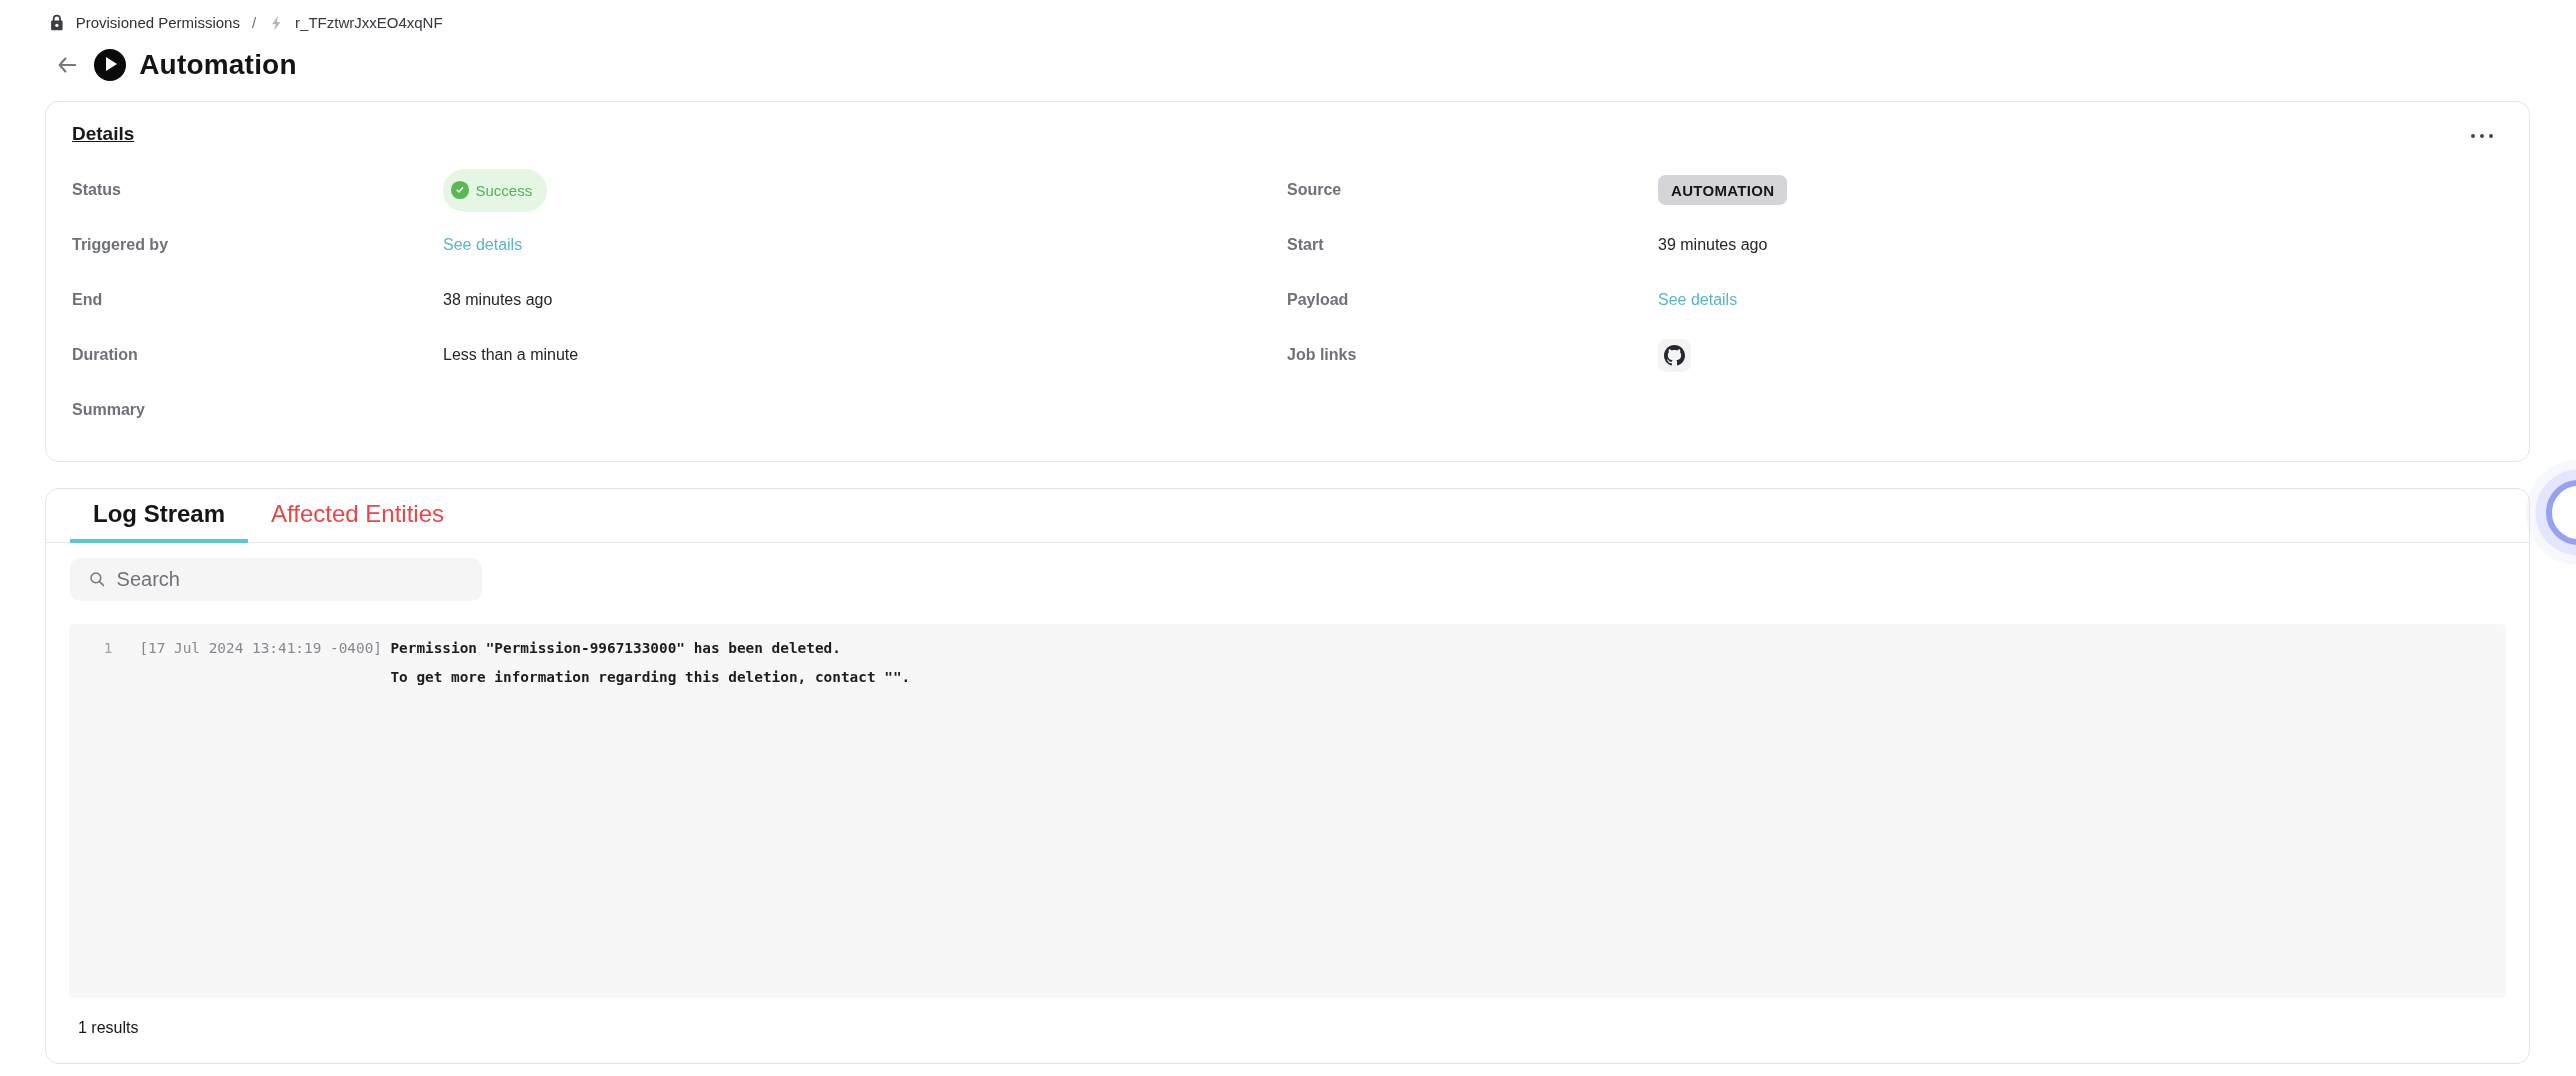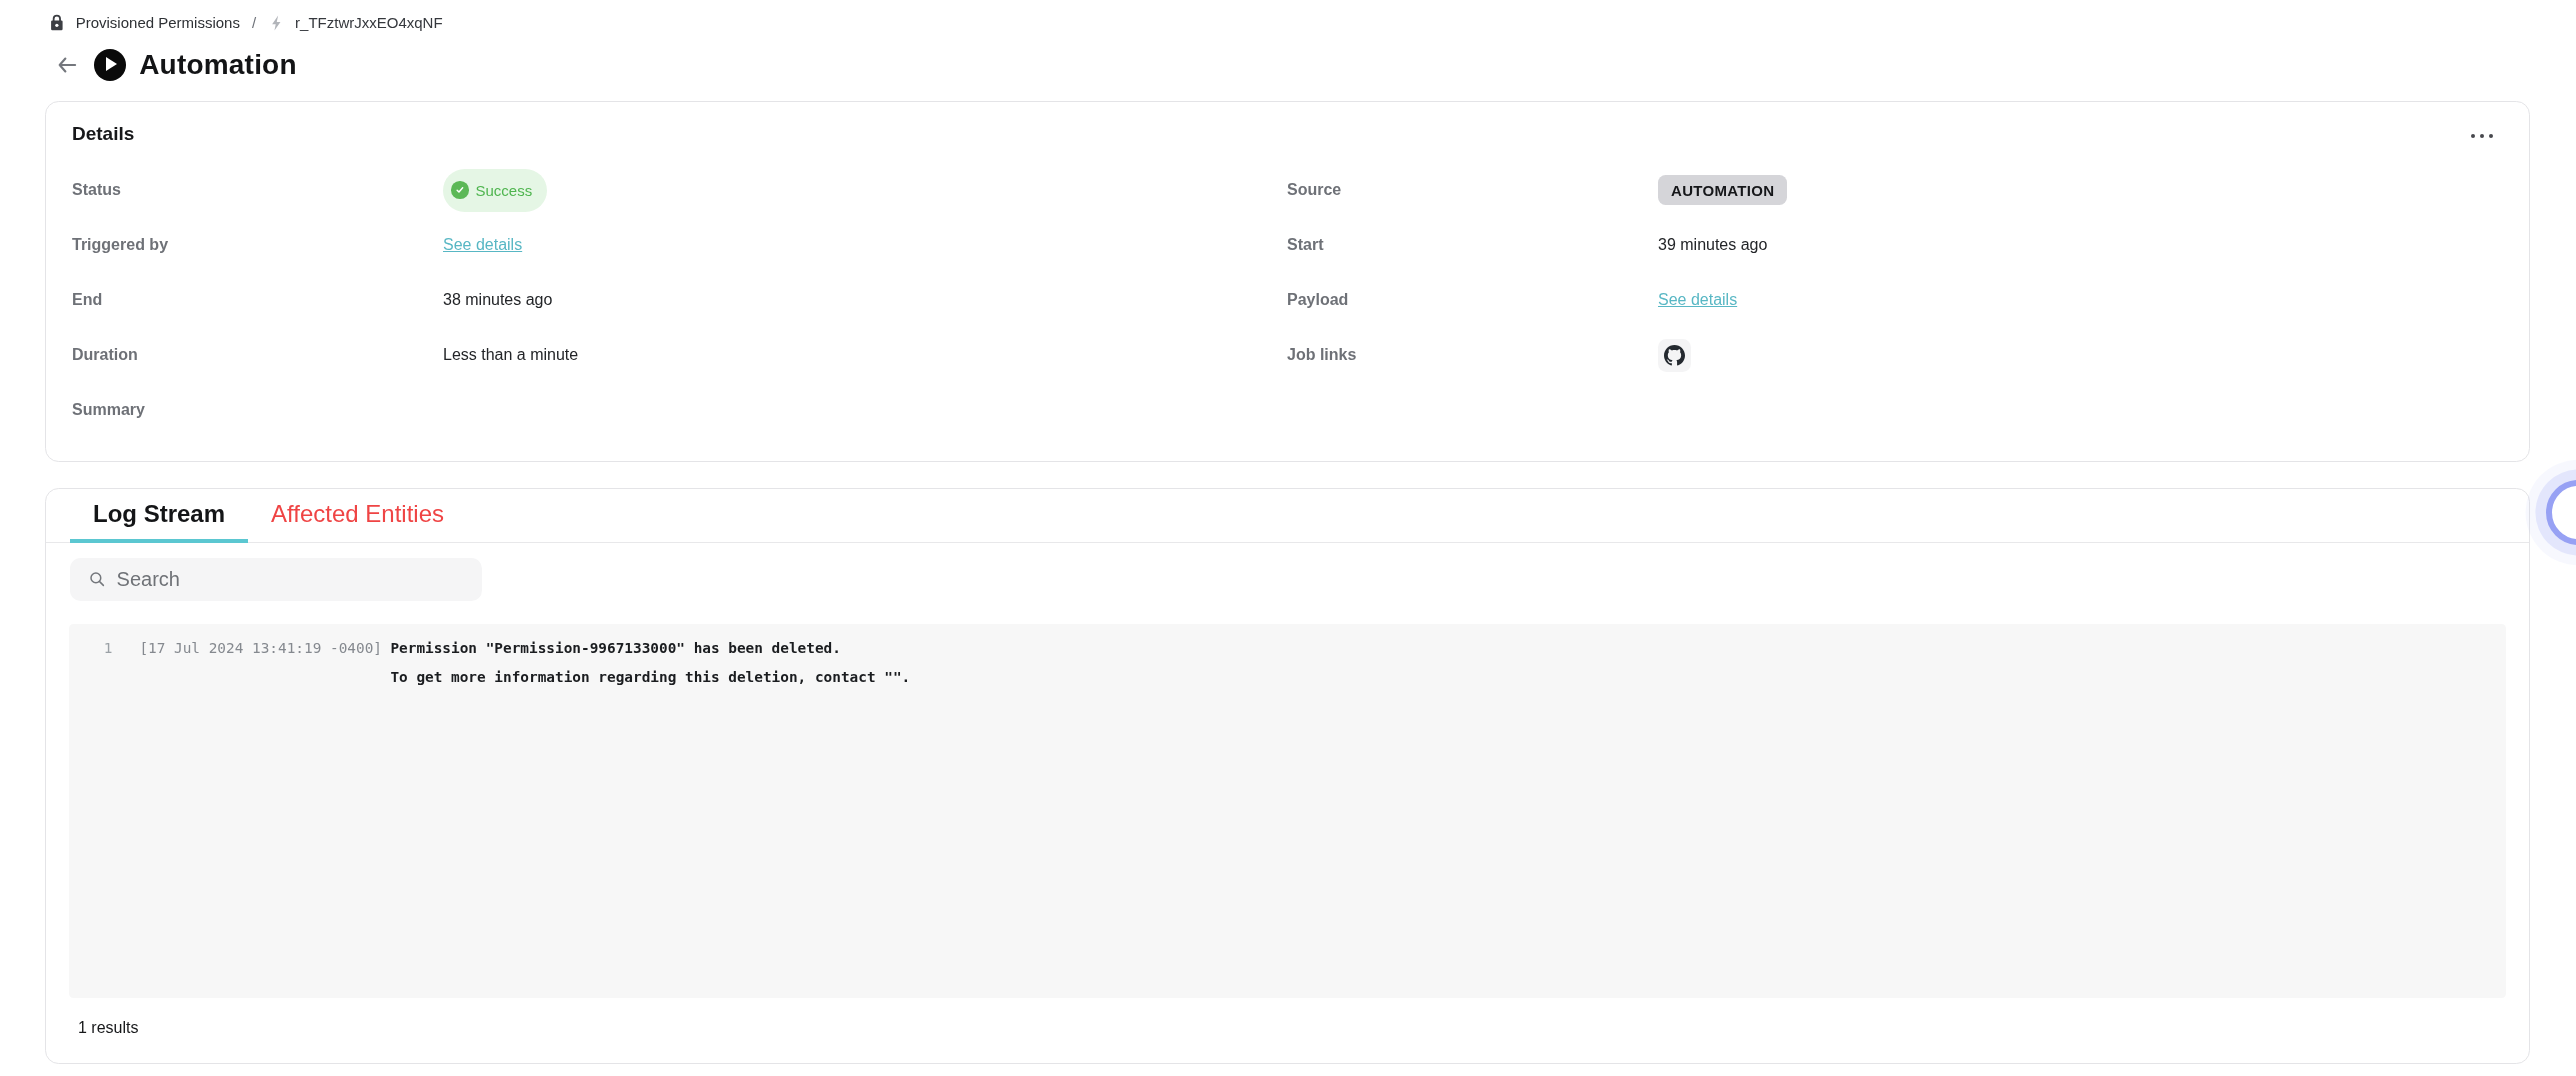--- a/index.html
+++ b/index.html
@@ -18,30 +18,30 @@
   .title-row { display:flex; align-items:center; gap:13.6px; margin:12px 0 0 53px; height:39px; }
   .back-btn { width:27px; height:27px; display:flex; align-items:center; justify-content:center; cursor:pointer; }
   .play-badge { width:32px; height:32px; border-radius:50%; background:#0a0a0a; position:relative; flex:none; }
   .play-badge::after { content:""; position:absolute; left:12px; top:8.3px;
       border-left:11.3px solid #ffffff; border-top:7.6px solid transparent; border-bottom:7.6px solid transparent; }
   .page-title { font-size:28px; font-weight:600; color:#131416; letter-spacing:0.2px; }
 
   
   .card { border:0.8px solid #e4e4e7; border-radius:13.6px; background:#fff; margin:0 45px; width:2485px; }
   .card.details { margin-top:16.6px; padding:21px 27px 23px 26px; position:relative; }
-  .details-title { font-size:19px; font-weight:600; color:#17181a; }
+  .details-title { font-size:19px; font-weight:600; color:#17181a;text-decoration:underline; }
   .more-btn { position:absolute; top:26px; right:30px; display:flex; gap:4.5px; align-items:center;
               padding:6px; cursor:pointer; }
   .more-btn i { width:4.5px; height:4.5px; border-radius:50%; background:#47484d; display:block; }
 
   .fields { display:grid; grid-template-columns:1fr 1fr; margin-top:18px; }
   .field { display:flex; align-items:center; height:55px; }
   .field .flabel { width:371px; flex:none; font-size:16px; color:#6e7177;font-weight:bold; }
   .field .fvalue { font-size:16px; color:#232528; display:flex; align-items:center; }
-  .link { color:#58b7c4; cursor:pointer;text-decoration:underline; }
+  .link { color:#58b7c4; cursor:pointer; }
 
   .badge-success { display:inline-flex; align-items:center; gap:6.8px; height:43px;
       background:#e5f6e5; border-radius:756px; padding:0 15px 0 8.3px;
       color:#4fb54f; font-size:15px; font-weight:500; }
   .check-circle { width:17.4px; height:17.4px; border-radius:50%; background:#5cb857;
       display:flex; align-items:center; justify-content:center; }
   .badge-gray { display:inline-flex; align-items:center; height:29.5px; background:#d5d5d9;
       border-radius:7.6px; padding:0 13px; color:#151619; font-size:15px; font-weight:700; letter-spacing:0.3px; }
   .gh-btn { width:33px; height:33px; border-radius:8.3px; background:#f4f4f5;
       display:flex; align-items:center; justify-content:center; cursor:pointer; }

